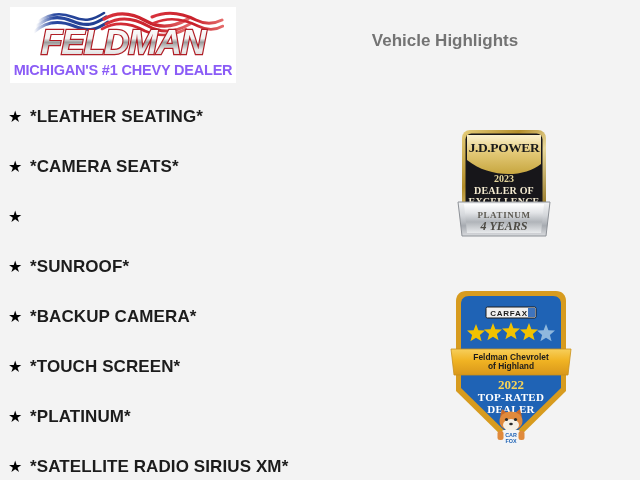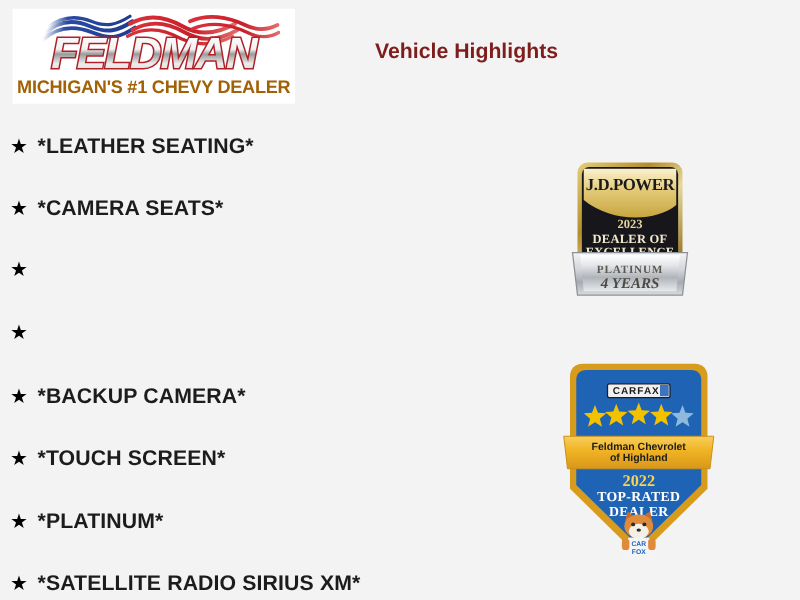--- a/index.html
+++ b/index.html
@@ -46,33 +46,34 @@
   }
   .logo-tagline {
     position: absolute;
     left: 0;
     top: 55px;
     width: 226px;
     text-align: center;
     font-size: 14.5px;
     font-weight: bold;
     letter-spacing: -0.2px;
-    color: #a16207;
+    color: #8b5cf6;
     font-family: "Liberation Sans", sans-serif;
   }
 
   
   .page-title {
     position: absolute;
     left: 300px;
     top: 31px;
     width: 290px;
+    text-align: center;
     font-size: 17px;
     font-weight: bold;
-    color: #7f1d1d;
+    color: #737373;
   }
 
   
   .highlights {
     position: absolute;
     left: 8px;
     top: 92px;
     width: 420px;
     margin: 0;
     padding: 0;
@@ -170,20 +171,21 @@
   </li>
   <li class="highlight-item">
     <span class="bullet-star">★</span>
     <span class="highlight-label">*CAMERA SEATS*</span>
   </li>
   <li class="highlight-item">
     <span class="bullet-star">★</span>
   </li>
   <li class="highlight-item">
     <span class="bullet-star">★</span>
+    <span class="highlight-label">*SUNROOF*</span>
   </li>
   <li class="highlight-item">
     <span class="bullet-star">★</span>
     <span class="highlight-label">*BACKUP CAMERA*</span>
   </li>
   <li class="highlight-item">
     <span class="bullet-star">★</span>
     <span class="highlight-label">*TOUCH SCREEN*</span>
   </li>
   <li class="highlight-item">

